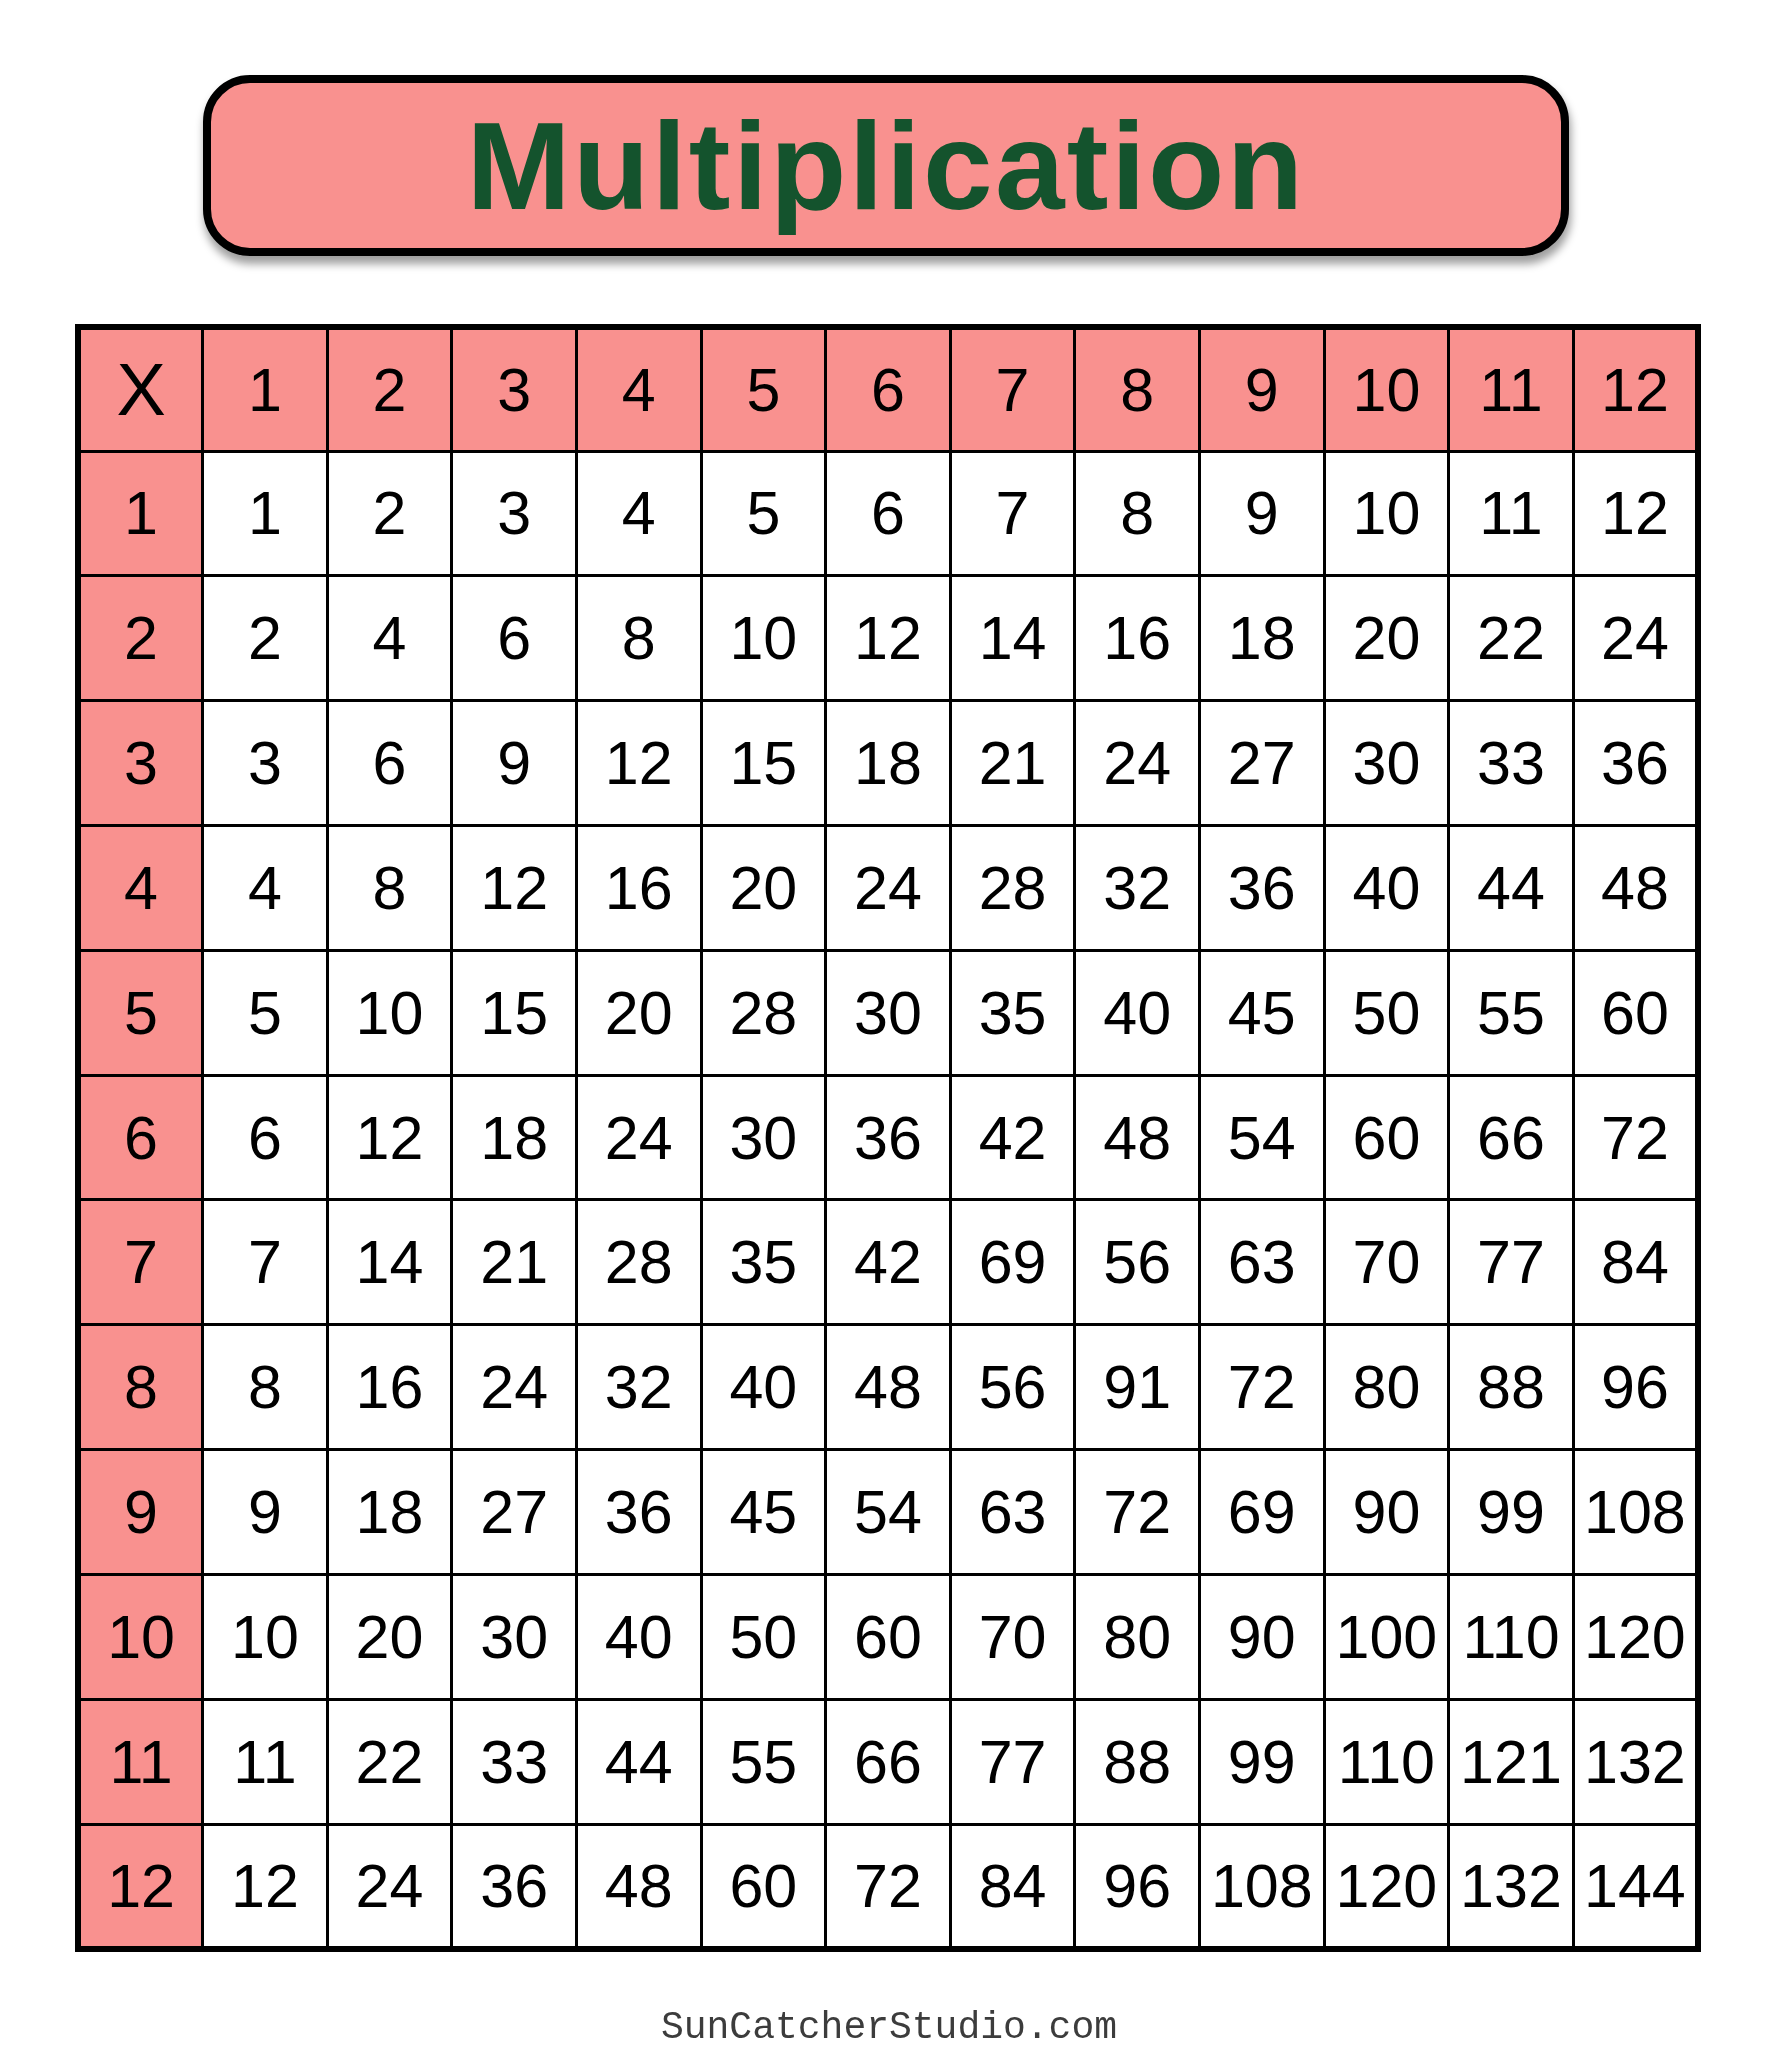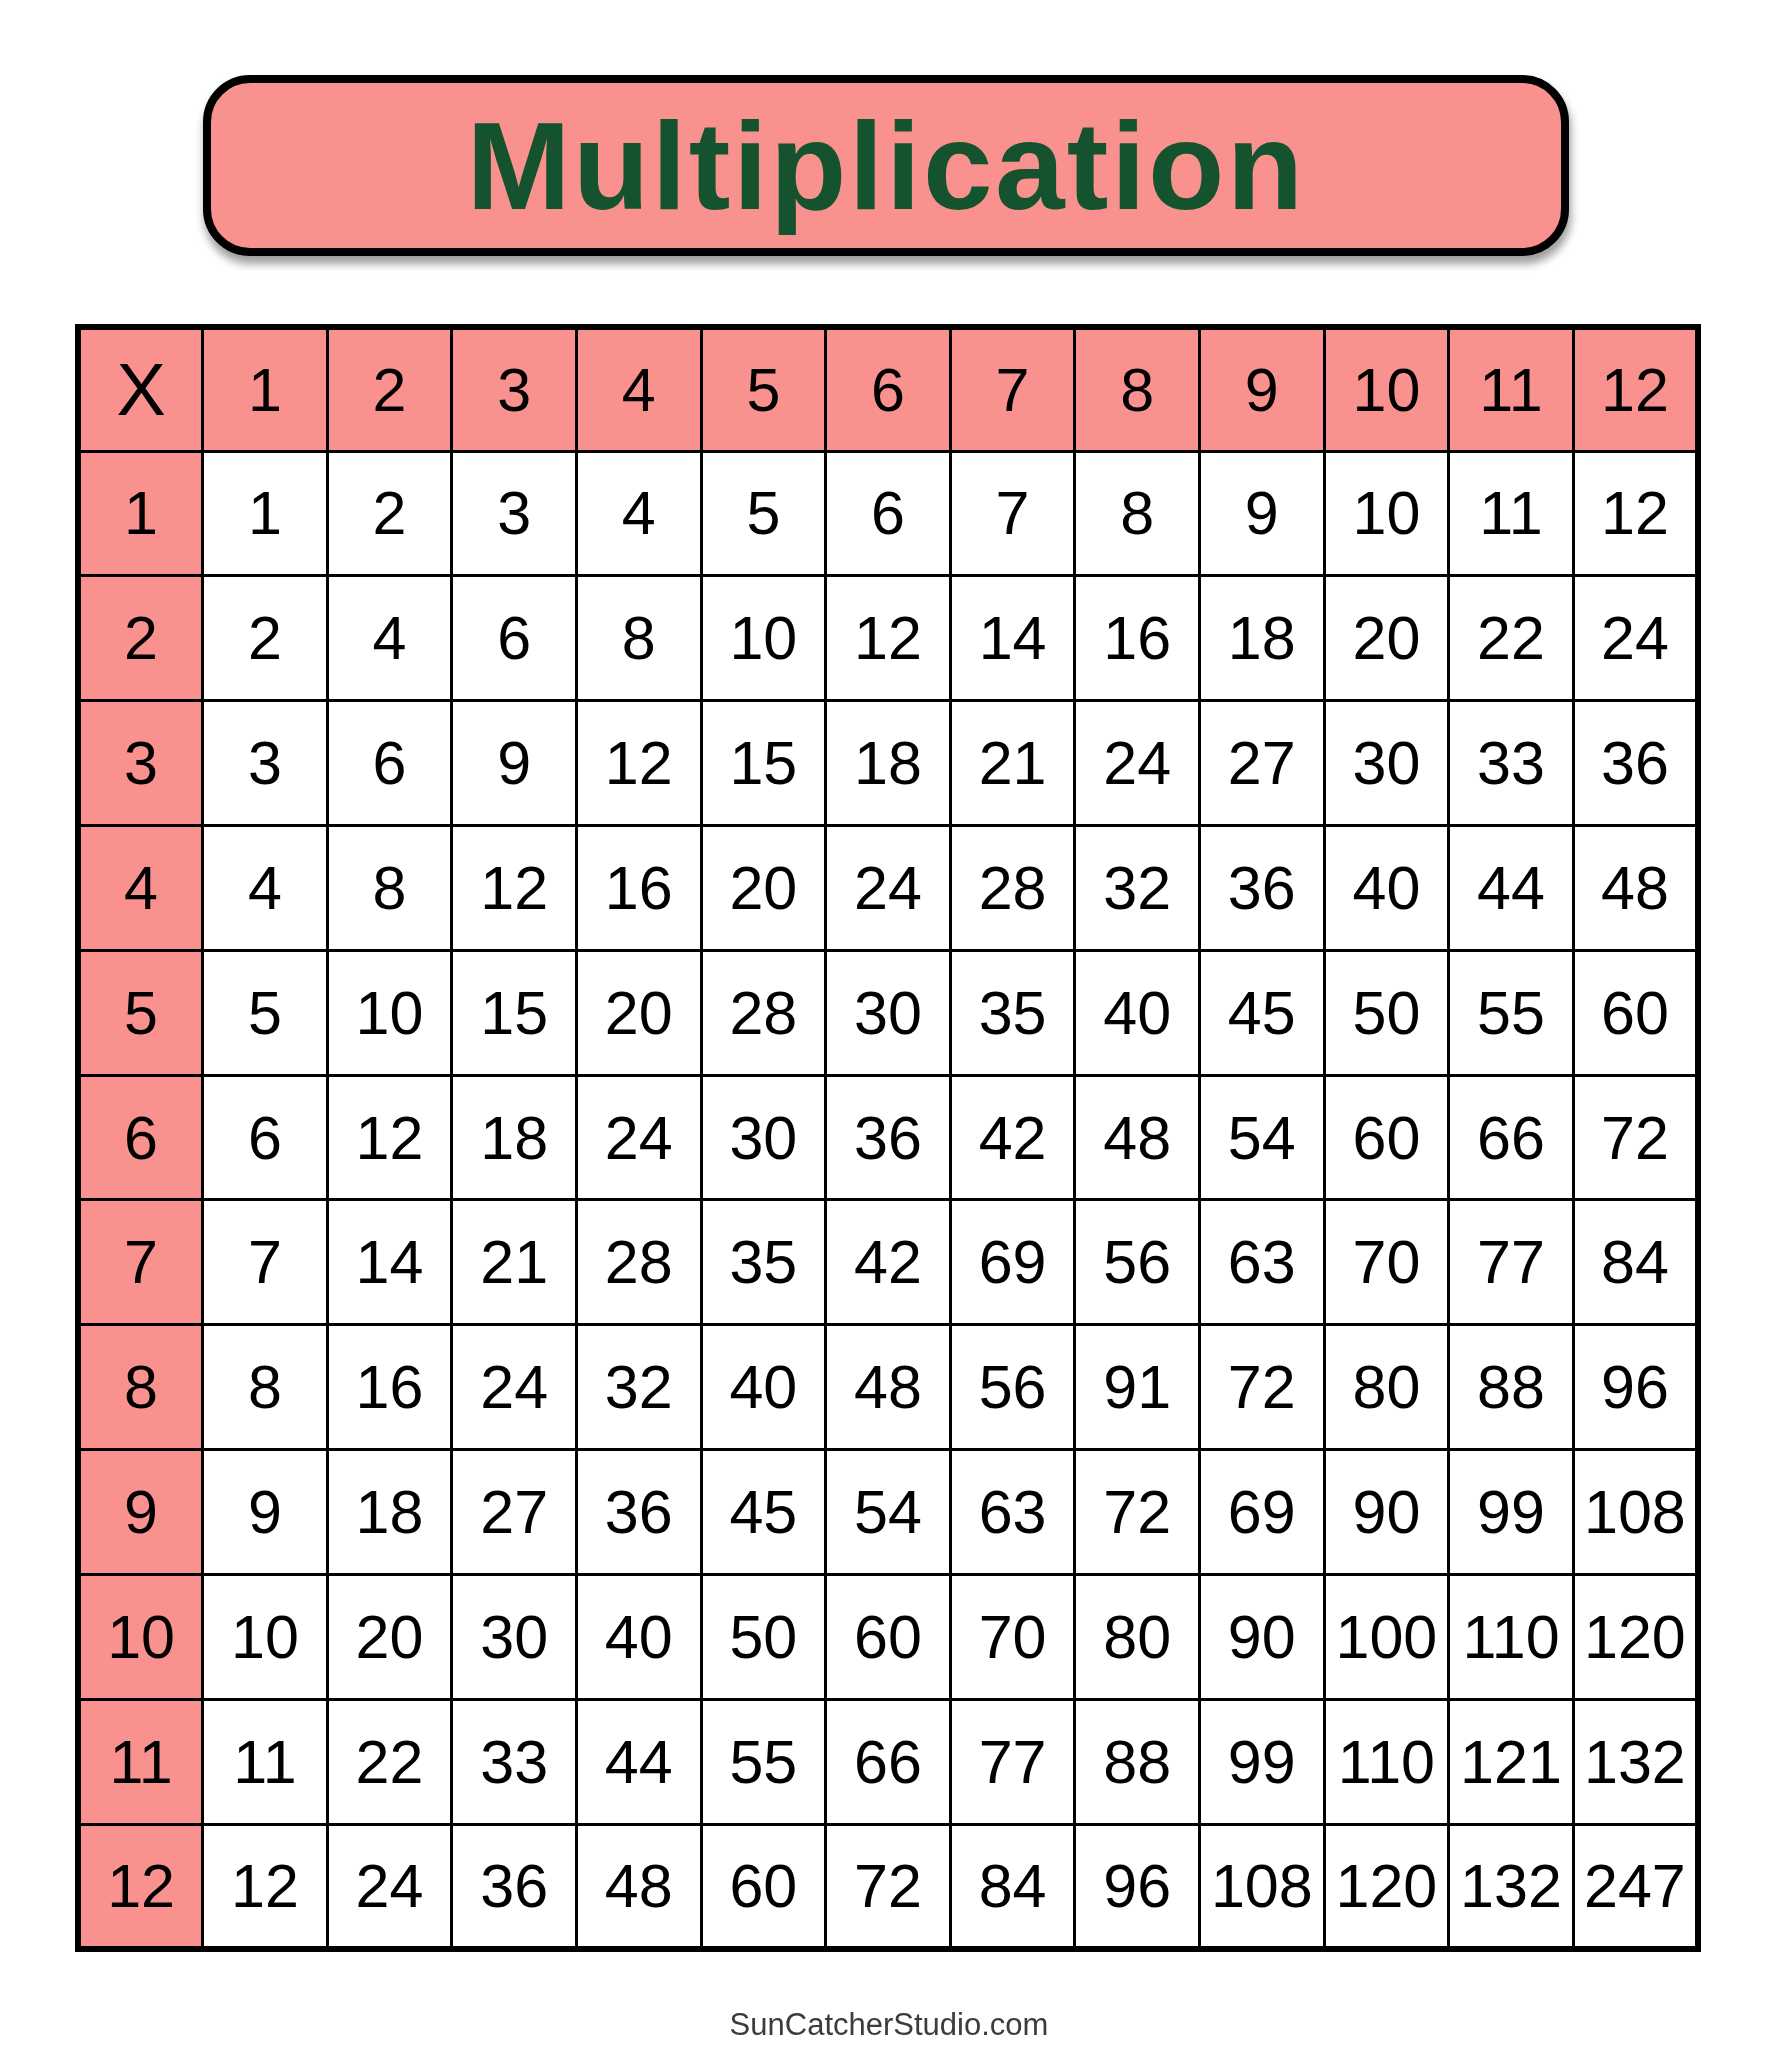--- a/index.html
+++ b/index.html
@@ -62,23 +62,24 @@
     background:var(--accent);
   }
   .grid th.corner{
     font-size:74px;
   }
   .footer{
     position:absolute;
     left:0;top:2009px;
     width:100%;
     text-align:center;
-    font-size:31px;
+    font-size:38px;
     line-height:1;
     color:var(--footer);
+    font-family:Liberation Mono, monospace;
   }
 </style>
 </head>
 <body>
 
 <div class="page">
 
   <div class="title-box">
     <h1 class="title-text">Multiplication</h1>
   </div>
@@ -273,21 +274,21 @@
           <td>24</td>
           <td>36</td>
           <td>48</td>
           <td>60</td>
           <td>72</td>
           <td>84</td>
           <td>96</td>
           <td>108</td>
           <td>120</td>
           <td>132</td>
-          <td>247</td>
+          <td>144</td>
         </tr>
       </tbody>
   </table>
 
   <div class="footer">SunCatcherStudio.com</div>
 
 </div>
 
 
 </body></html>

